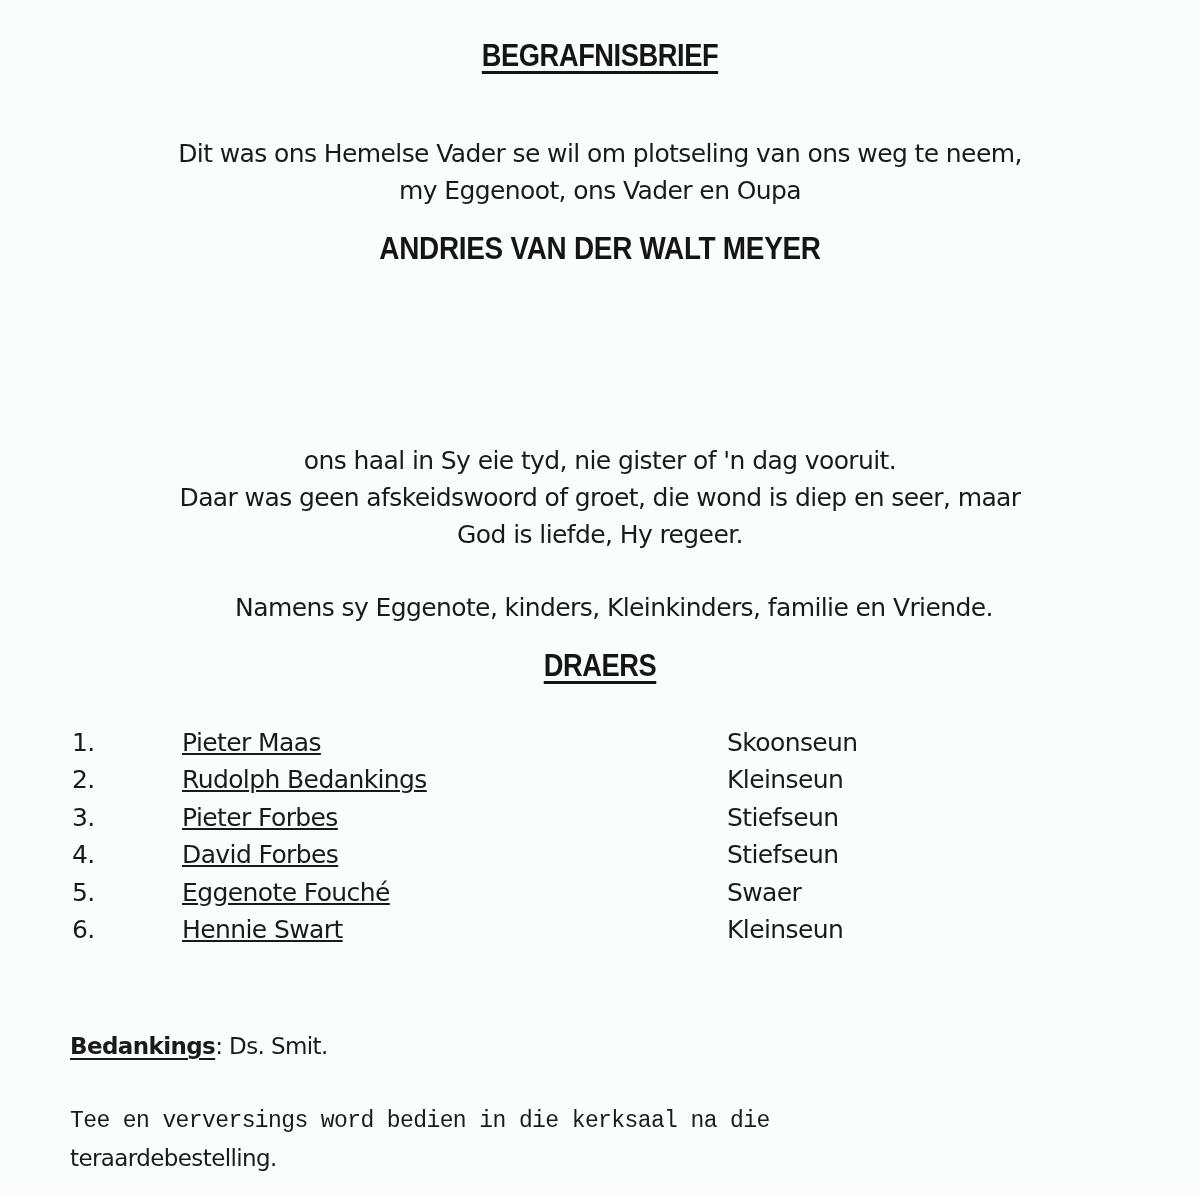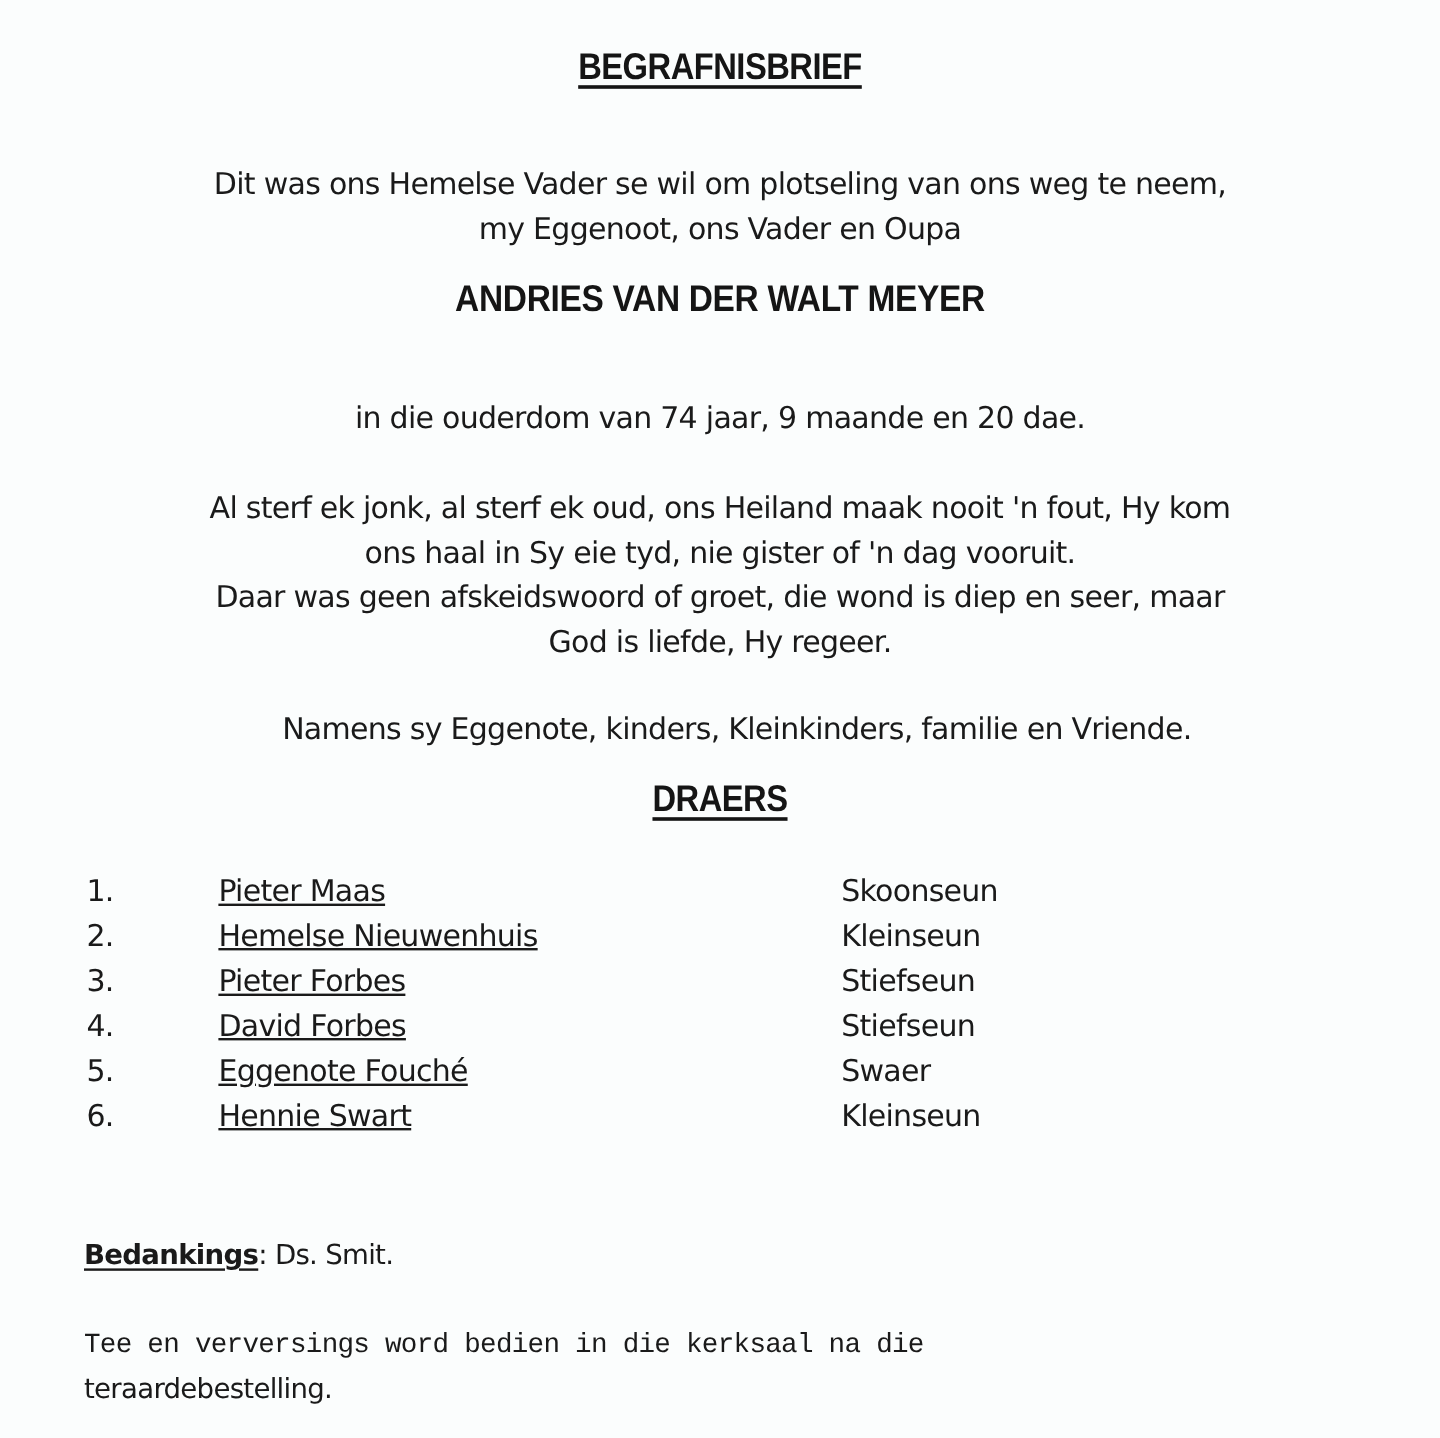--- a/index.html
+++ b/index.html
@@ -63,21 +63,21 @@
     }
     .list-row {
       position: relative;
       height: 37.4px;
       font-family: "DejaVu Sans", sans-serif;
       font-size: 25px;
       letter-spacing: -0.6px;
     }
     .list-row .num { position: absolute; left: 72px; top: 0; }
     .list-row .who { position: absolute; left: 182px; top: 0; text-decoration: underline; }
-    .list-row .rel { position: absolute; left: 701px; top: 0; }
+    .list-row .rel { position: absolute; left: 727px; top: 0; }
     .left-block {
       position: absolute;
       left: 70px;
       font-family: "DejaVu Sans", sans-serif;
       font-size: 23px;
       letter-spacing: -0.6px;
       line-height: 36px;
     }
     .bold-under {
       font-weight: bold;
@@ -93,42 +93,40 @@
 
   <div class="center heading" style="top:38px;">
     <span>BEGRAFNISBRIEF</span>
   </div>
 
   <div class="center body-text" style="top:116px;">Dit was ons Hemelse Vader se wil om plotseling van ons weg te neem,</div>
   <div class="center body-text" style="top:153px;">my Eggenoot, ons Vader en Oupa</div>
 
   <div class="center name-title" style="top:231px;">ANDRIES VAN DER WALT MEYER</div>
 
-  <div class="center body-text" style="top:311px;">in die ouderdom van 74 jaar, 9 maande en 20 dae.</div>
 
-  <div class="center body-text" style="top:386px;">Al sterf ek jonk, al sterf ek oud, ons Heiland maak nooit 'n fout, Hy kom</div>
   <div class="center body-text" style="top:423px;">ons haal in Sy eie tyd, nie gister of 'n dag vooruit.</div>
   <div class="center body-text" style="top:460px;">Daar was geen afskeidswoord of groet, die wond is diep en seer, maar</div>
   <div class="center body-text" style="top:497px;">God is liefde, Hy regeer.</div>
 
   <div class="center body-text" style="top:570px;padding-left:14px;">Namens sy Eggenote, kinders, Kleinkinders, familie en Vriende.</div>
 
   <div class="center heading" style="top:648px;">
     <span>DRAERS</span>
   </div>
 
   <div class="list">
     <div class="list-row">
       <span class="num">1.</span>
       <span class="who">Pieter Maas</span>
       <span class="rel">Skoonseun</span>
     </div>
     <div class="list-row">
       <span class="num">2.</span>
-      <span class="who">Hemelse Nieuwenhuis</span>
+      <span class="who">Rudolph Bedankings</span>
       <span class="rel">Kleinseun</span>
     </div>
     <div class="list-row">
       <span class="num">3.</span>
       <span class="who">Pieter Forbes</span>
       <span class="rel">Stiefseun</span>
     </div>
     <div class="list-row">
       <span class="num">4.</span>
       <span class="who">David Forbes</span>

